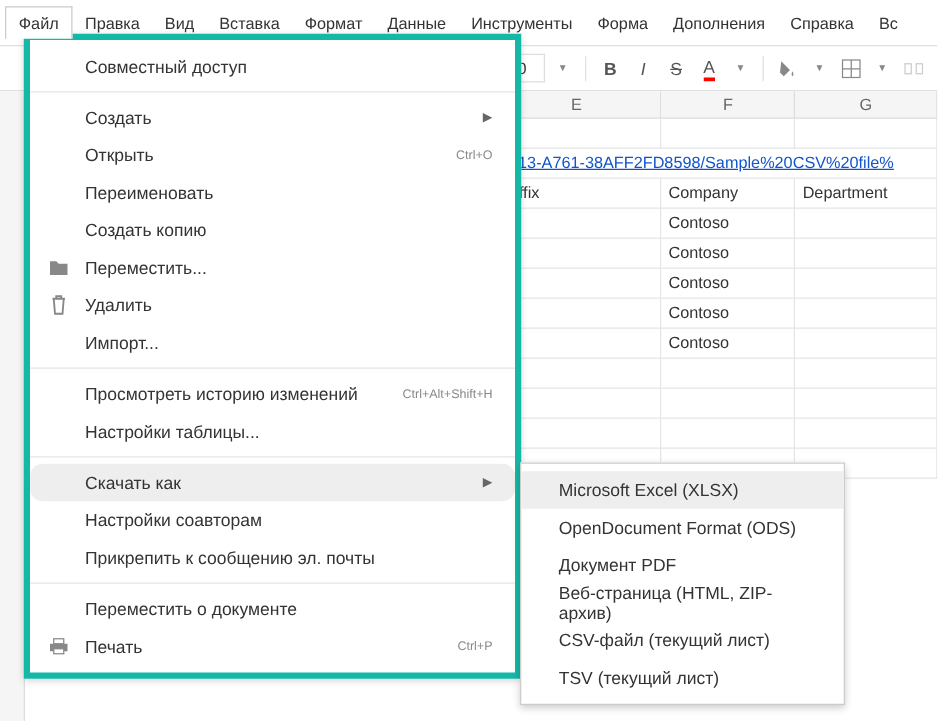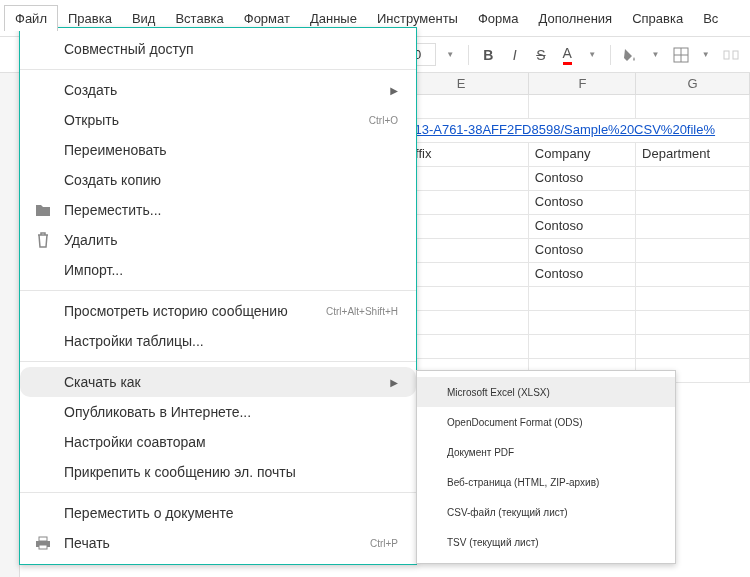--- a/index.html
+++ b/index.html
@@ -18,30 +18,30 @@
 
 .sheet-area { position: relative; height: calc(100% - 64px); overflow: hidden; }
 .row-hdr { position: absolute; left: 0; top: 0; width: 20px; background: #f5f5f5; border-right: 1px solid #ddd; height: 100%; }
 .col-headers { position: absolute; left: 20px; right: 0; top: 0; height: 22px; display: flex; }
 .col-h { background: #f5f5f5; border-right: 1px solid #ddd; border-bottom: 1px solid #ddd; text-align: center; line-height: 22px; font-size: 13px; color: #666; }
 .grid { position: absolute; left: 20px; right: 0; top: 22px; bottom: 0; }
 .grow { display: flex; height: 24px; }
 .cell { border-right: 1px solid #e5e5e5; border-bottom: 1px solid #e5e5e5; padding: 3px 6px; font-size: 13px; overflow: hidden; white-space: nowrap; }
 .link-cell { color: #1155cc; text-decoration: underline; }
 
-.dropdown { position: absolute; left: 19px; top: 27px; width: 398px; background: #fff; border: 1px solid #14b8a6; box-shadow: 0 2px 6px rgba(0,0,0,0.2); z-index: 15; padding: 6px 0; }
+.dropdown { position: absolute; left: 19px; top: 27px; width: 398px; background: #fff; border: 5px solid #14b8a6; box-shadow: 0 2px 6px rgba(0,0,0,0.2); z-index: 15; padding: 6px 0; }
 .menu-item { display: flex; align-items: center; height: 30px; padding: 0 18px 0 44px; cursor: pointer; position: relative; font-size: 14px; color: #333; }
 .menu-item:hover, .menu-item.hovered { background: #eee; border-radius: 10px; }
 .menu-item .shortcut { margin-left: auto; color: #888; font-size: 10px; }
 .menu-item .arrow { margin-left: auto; color: #666; font-size: 10px; }
 .menu-sep { height: 1px; background: #e5e5e5; margin: 5px 0; }
 .menu-icon { position: absolute; left: 14px; width: 18px; height: 18px; display: flex; align-items: center; justify-content: center; color: #888; }
 
 .submenu { position: absolute; left: 416px; top: 370px; width: 260px; background: #fff; border: 1px solid #ccc; box-shadow: 0 2px 6px rgba(0,0,0,0.2); z-index: 16; padding: 6px 0; }
-.sub-item { height: 30px; padding: 0 18px 0 30px; display: flex; align-items: center; cursor: pointer; font-size: 10px; color: #333; }
+.sub-item { height: 30px; padding: 0 18px 0 30px; display: flex; align-items: center; cursor: pointer; font-size: 14px; color: #333; }
 .sub-item.hovered { background: #eee; }
 
 .wE { width: 143px; } .wF { width: 113px; } .wG { width: 120px; }
 .wOff { width: 395px; }
 </style>
 </head>
 <body>
 
 <div class="menubar">
   <div class="menubar-item active">Файл</div>
@@ -213,33 +213,30 @@
           <path d="M2 3 h10 M5 3 V1 h4 v2 M3 3 l1 12 h6 l1-12" fill="none" stroke="#888" stroke-width="1.5"></path>
         </svg>
       </span>
     <span>Удалить</span>
   </div>
   <div class="menu-item">
       <span>Импорт...</span>
     </div>
   <div class="menu-sep"></div>
   <div class="menu-item">
-      <span>Просмотреть историю сообщению</span>
+      <span>Просмотреть историю изменений</span>
       <span class="shortcut">Ctrl+Alt+Shift+H</span>
     </div>
   <div class="menu-item">
       <span>Настройки таблицы...</span>
     </div>
   <div class="menu-sep"></div>
   <div class="menu-item hovered">
       <span>Скачать как</span>
       <span class="arrow">▶</span>
-    </div>
-  <div class="menu-item">
-      <span>Опубликовать в Интернете...</span>
     </div>
   <div class="menu-item">
       <span>Настройки соавторам</span>
     </div>
   <div class="menu-item">
       <span>Прикрепить к сообщению эл. почты</span>
     </div>
   <div class="menu-sep"></div>
   <div class="menu-item">
       <span>Переместить о документе</span>

